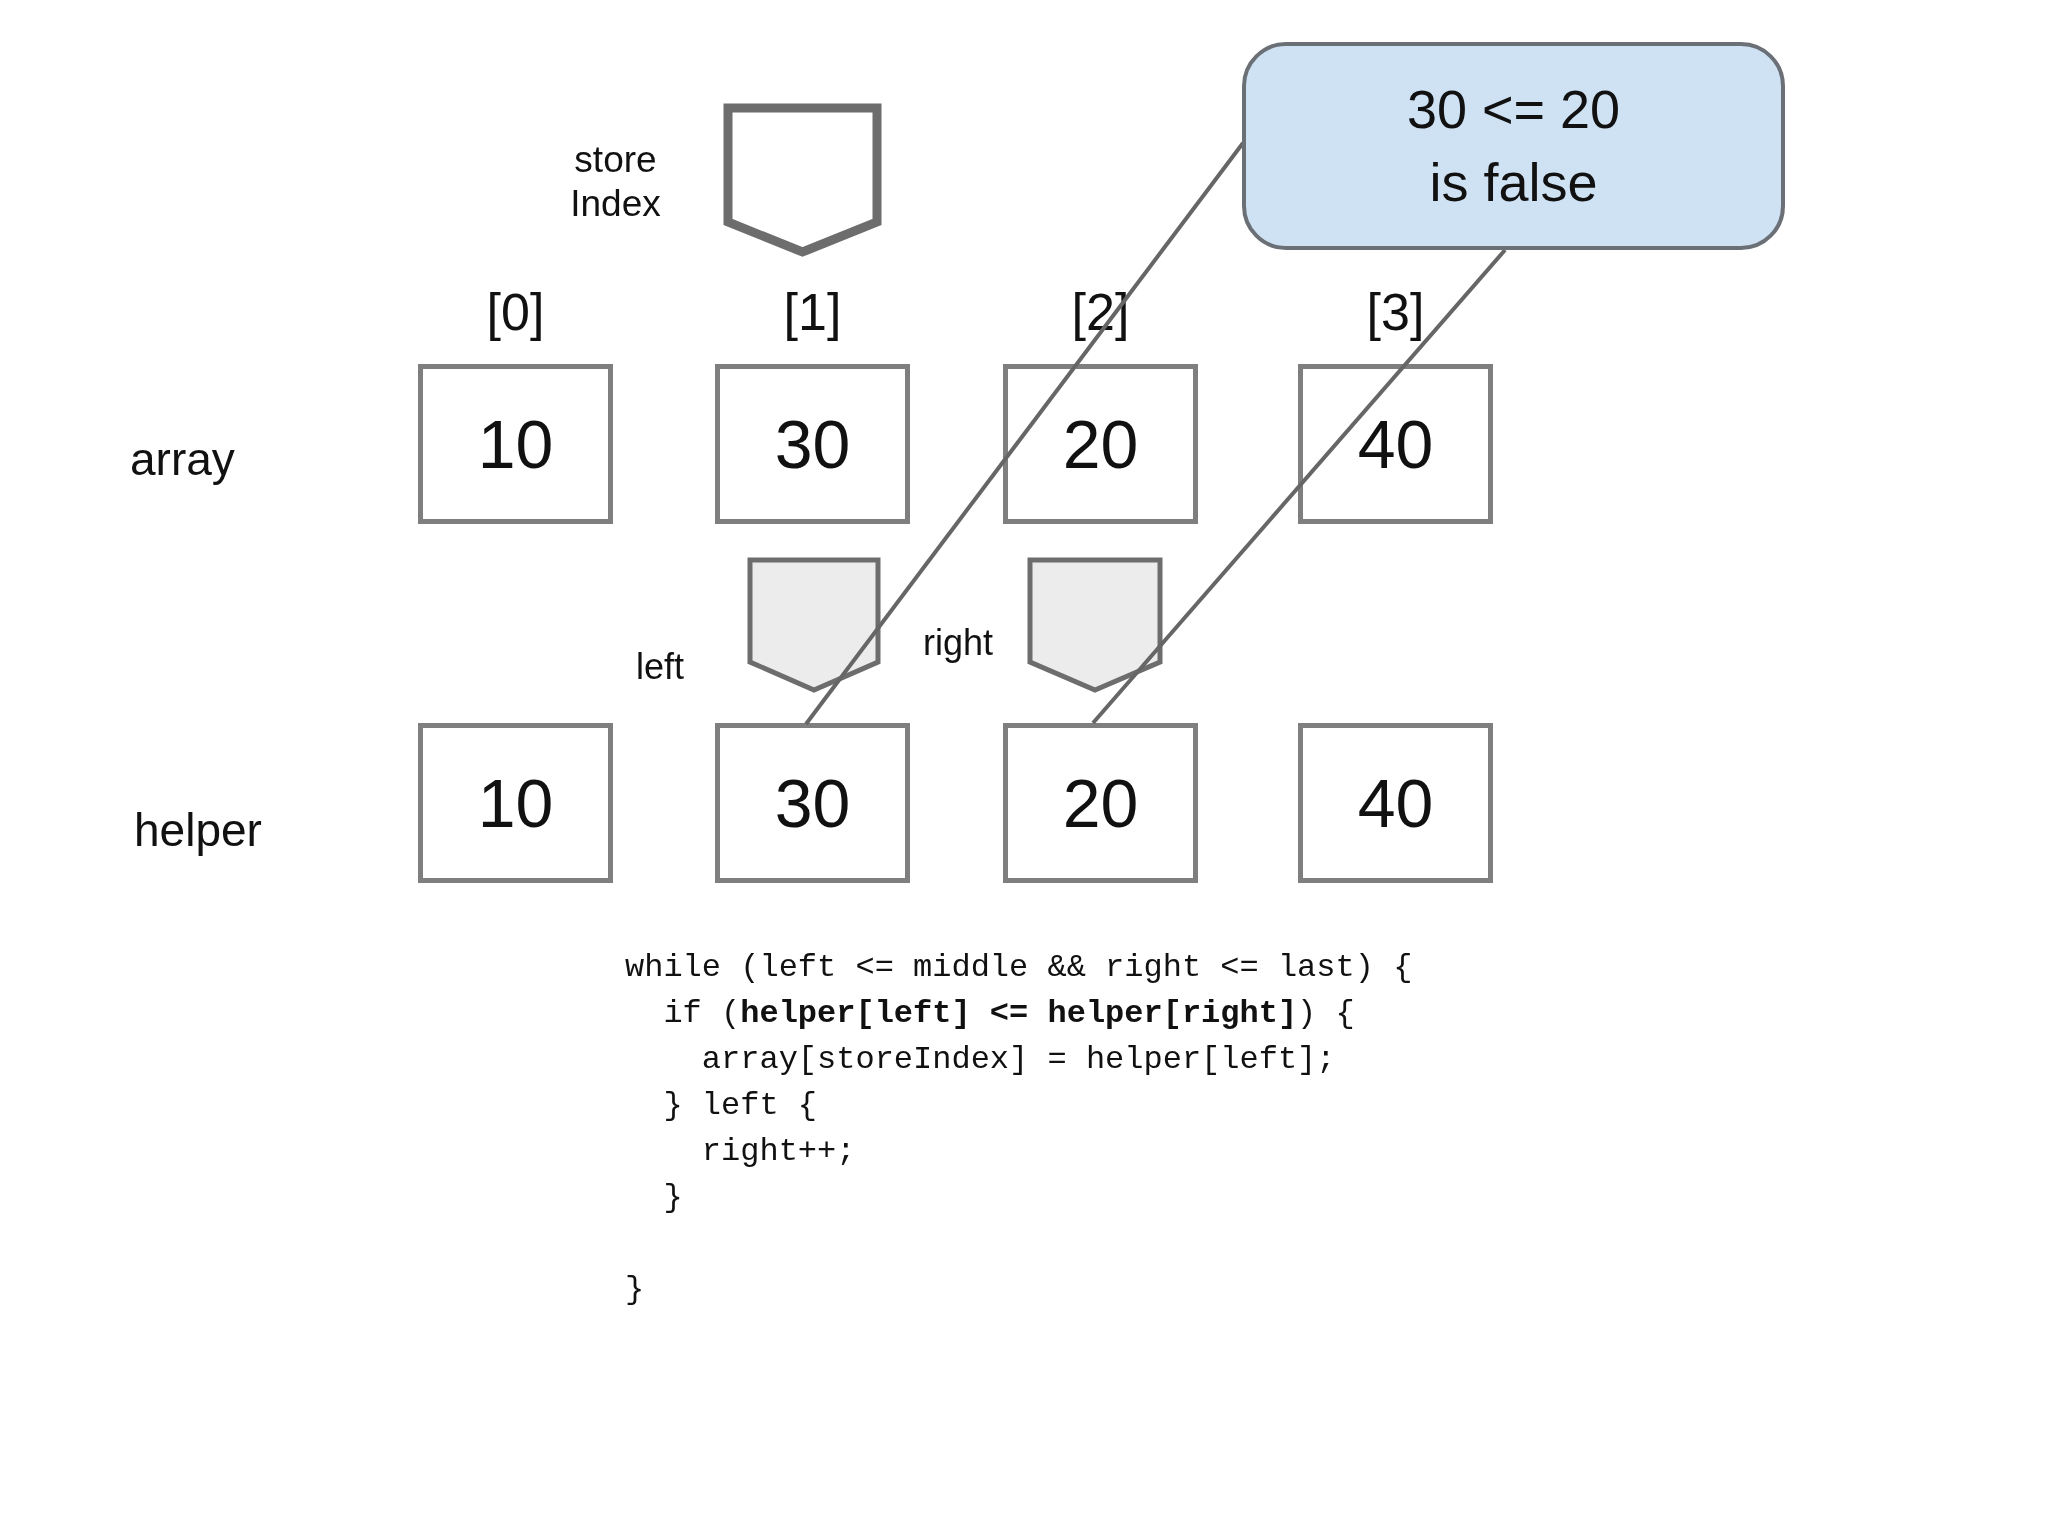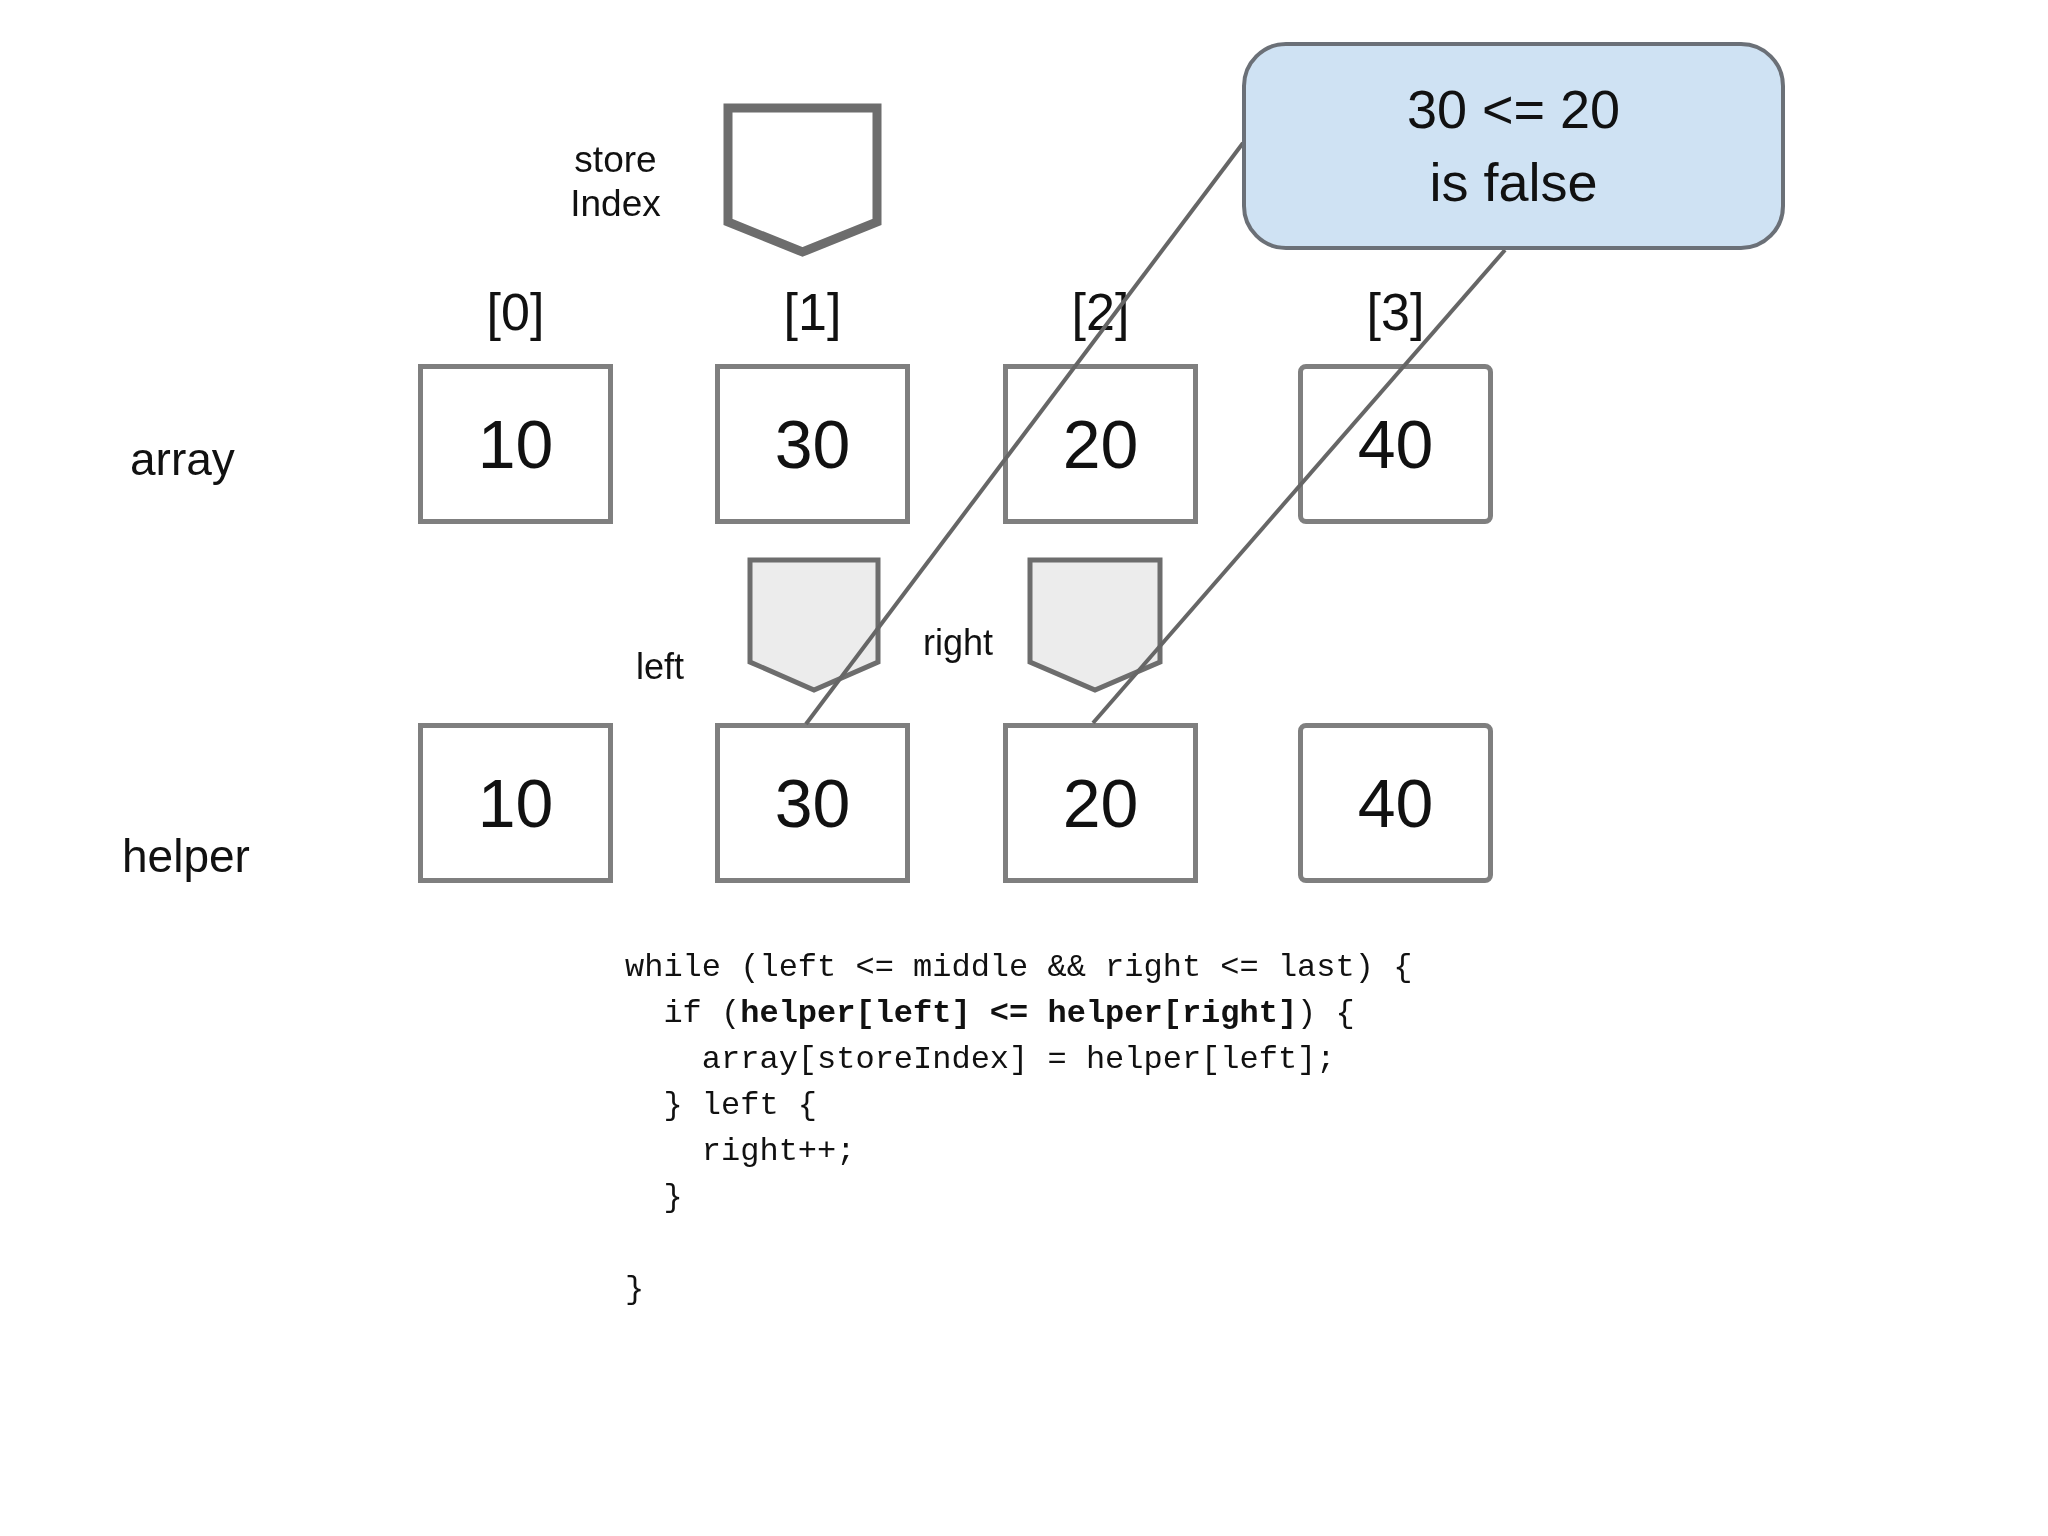--- a/index.html
+++ b/index.html
@@ -41,37 +41,37 @@
     z-index: 1;
   }
   .idx0 { left: 418px; }
   .idx1 { left: 715px; }
   .idx2 { left: 1003px; }
   .idx3 { left: 1298px; }
 
   
   .row-label { font-size: 46px; color: var(--text); z-index: 1; }
   .row-label.array  { left: 130px; top: 432px; }
-  .row-label.helper { left: 122px; top: 803px; margin-top: 26px; }
+  .row-label.helper { left: 134px; top: 803px; }
 
   
   .cell {
     width: 195px; height: 160px;
     box-sizing: border-box;
     border: 5px solid var(--box_border);
     background: var(--box_fill);
     display: flex; align-items: center; justify-content: center;
     font-size: 68px;
     color: var(--text);
     z-index: 1;
   }
   .row-array  .c0, .row-helper .c0 { left: 418px; }
   .row-array  .c1, .row-helper .c1 { left: 715px; }
   .row-array  .c2, .row-helper .c2 { left: 1003px; }
-  .row-array  .c3, .row-helper .c3 { left: 1298px; border-radius: 8px; }
+  .row-array  .c3, .row-helper .c3 { left: 1298px; }
   .row-array  .cell { top: 364px; }
   .row-helper .cell { top: 723px; }
 
   
   .ptr-label { font-size: 36px; color: var(--text); z-index: 1; width: 120px; }
   .ptr-label.left  { left: 600px; top: 646px; text-align: center; }
   .ptr-label.right { left: 898px; top: 622px; text-align: center; }
 
   
   .callout {

